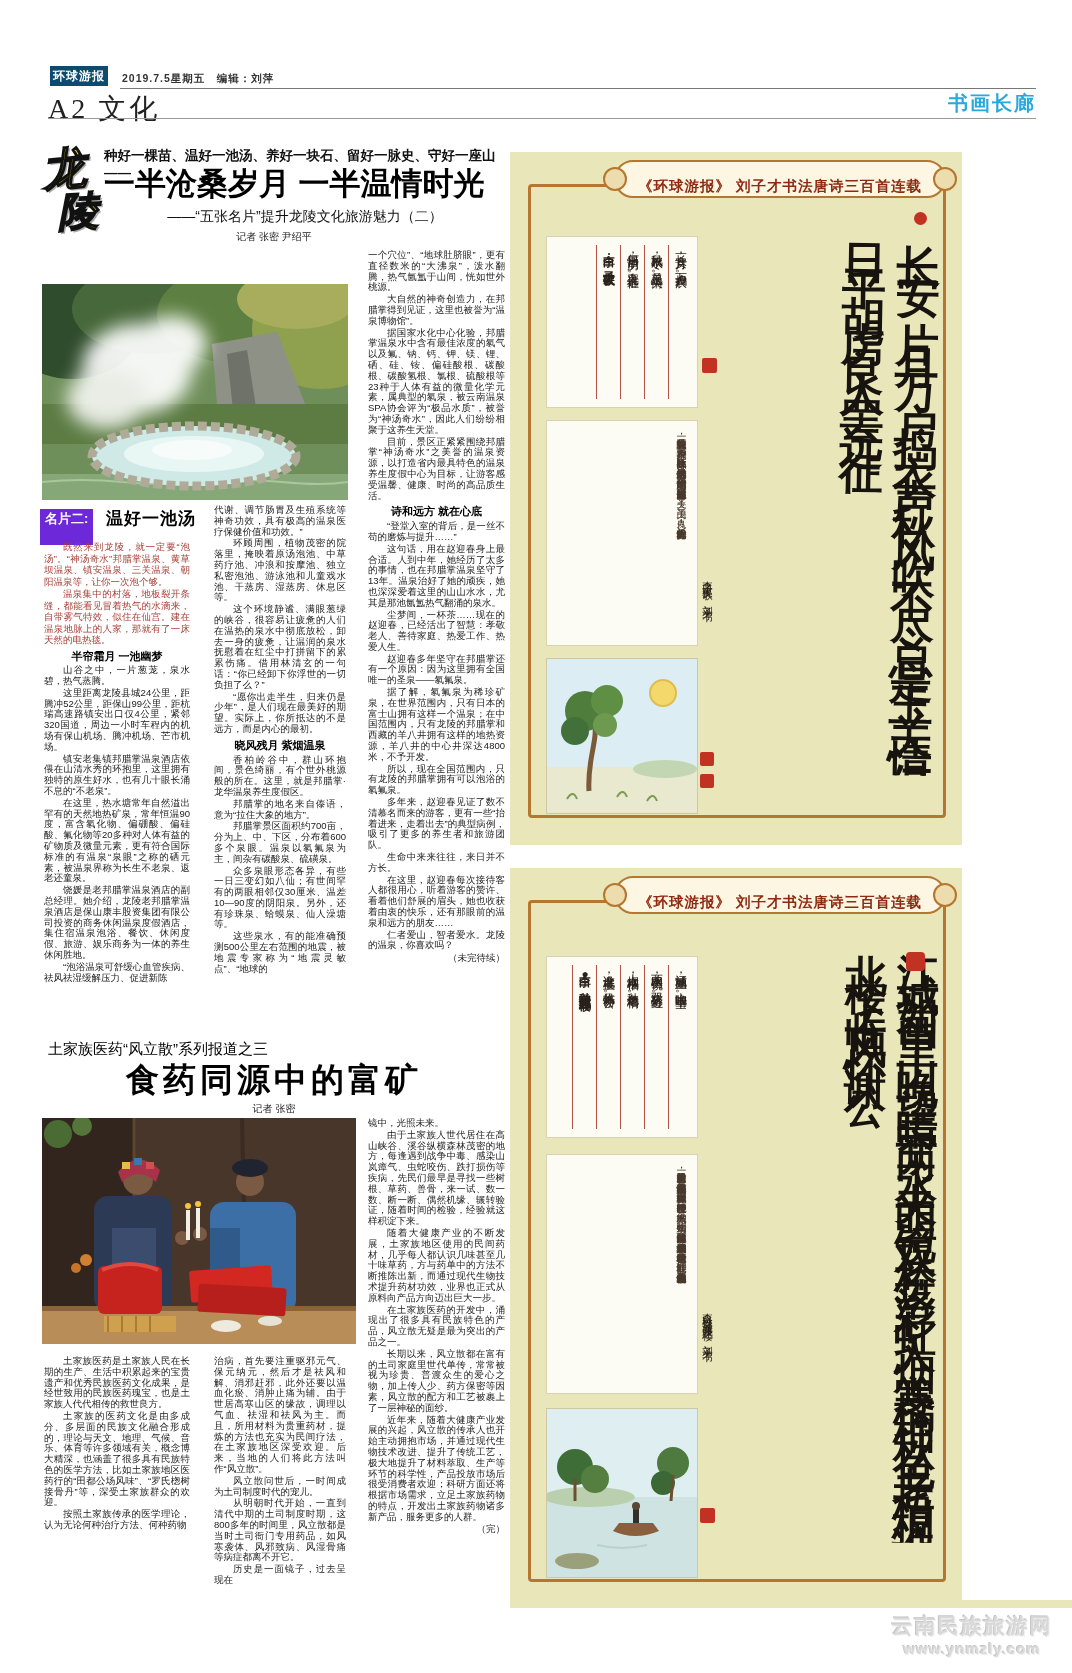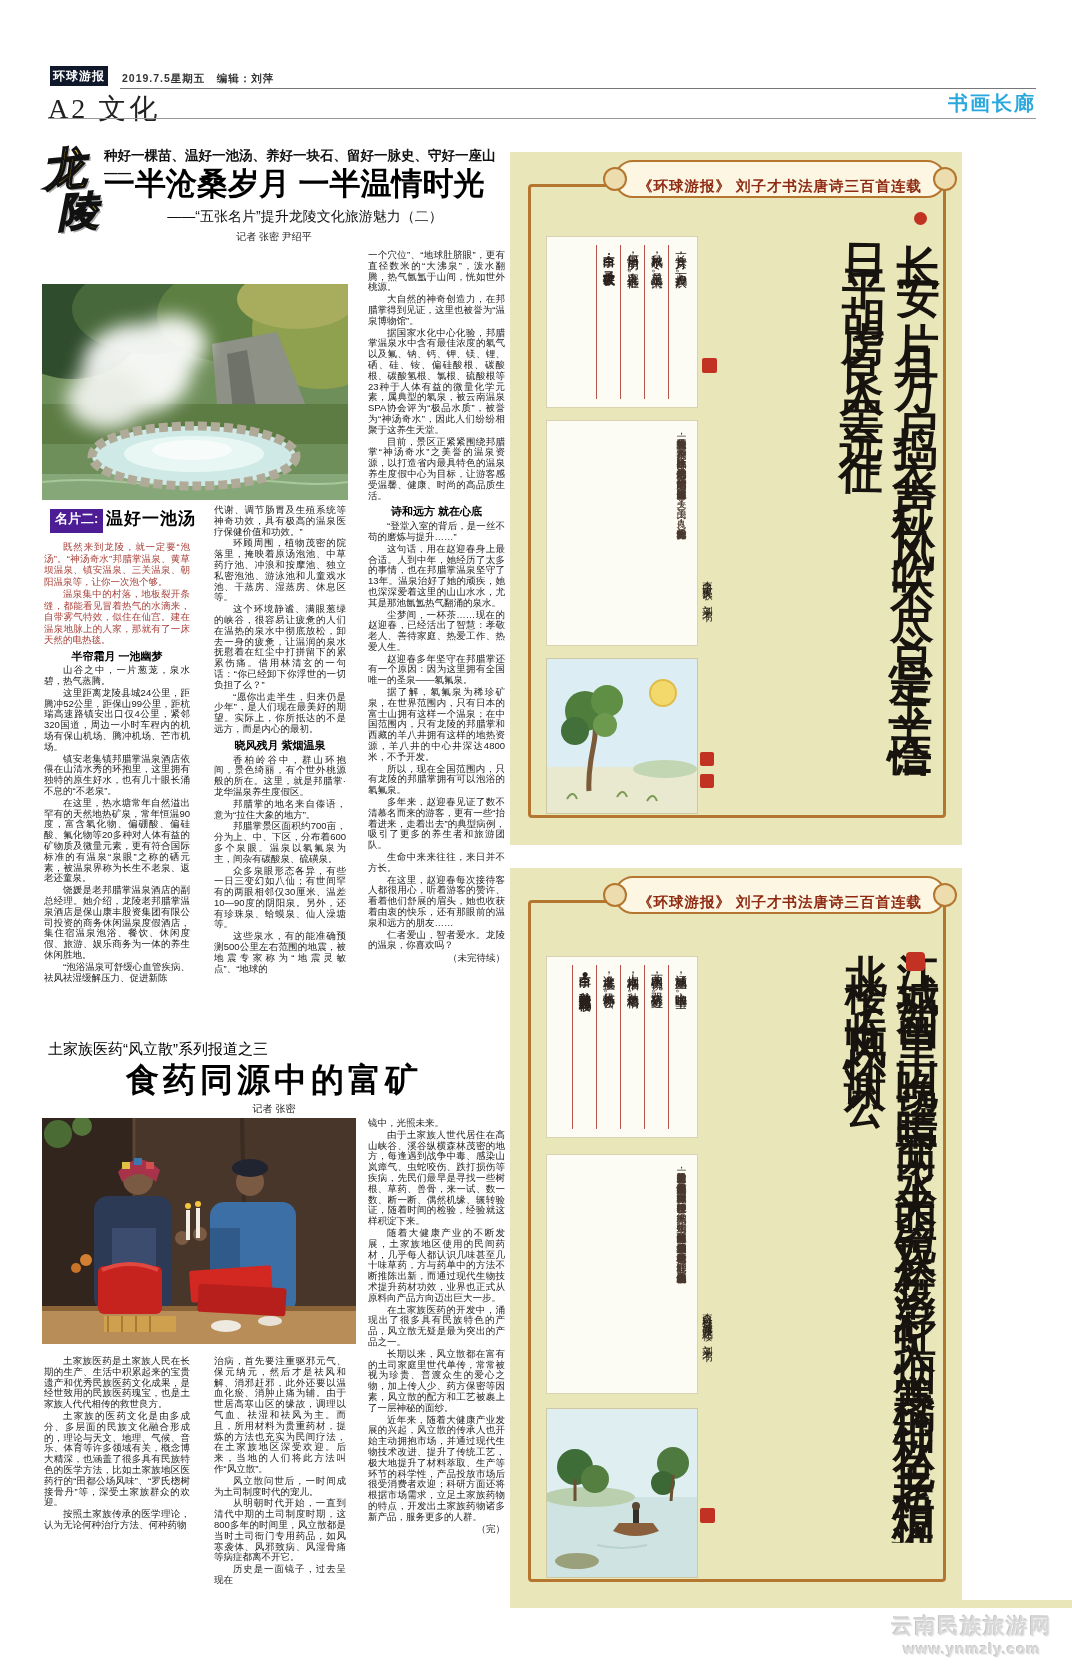--- a/index.html
+++ b/index.html
@@ -1,21 +1,21 @@
 <!DOCTYPE html>
 <html><head>
 <meta charset="utf-8">
 <style>
   html,body{margin:0;padding:0;background:#ffffff;}
   .page{position:relative;width:1072px;height:1673px;background:#fff;overflow:hidden;
         font-family:"Liberation Sans",sans-serif;color:#1c1c1c;}
   .abs{position:absolute;}
 
   
-  .masthead{left:50px;top:66px;width:58px;height:20px;background:#0f172a;color:#fff;
+  .masthead{left:50px;top:66px;width:58px;height:20px;background:#0c4a6e;color:#fff;
             font-size:12px;font-weight:bold;text-align:center;line-height:20px;letter-spacing:1px;}
   .dateline{left:122px;top:72px;font-size:10.5px;font-weight:bold;color:#333;letter-spacing:1px;}
   .rule1{left:120px;top:88px;width:916px;height:1px;background:#777;}
   .page-label{left:48px;top:90px;font-family:"Liberation Serif",serif;font-size:28px;color:#222;letter-spacing:3px;}
   .section-label{left:930px;top:90px;width:106px;text-align:right;font-size:20px;font-weight:bold;
                  color:#29a8dd;letter-spacing:2px;}
   .rule2{left:48px;top:118px;width:988px;height:1px;background:#999;}
 
   
   .vlogo{left:42px;top:140px;width:64px;height:96px;}
@@ -36,21 +36,21 @@
   .col p.intro{color:#a84038;line-height:11.5px;}
   .col .subhead{font-size:11px;font-weight:bold;text-align:center;text-indent:0;margin:5px 0 4px 0;color:#000;}
   .col .endmark{text-align:right;text-indent:0;margin-top:2px;}
   .a1colA{left:44px;top:541px;width:146px;height:466px;}
   .a1colB{left:214px;top:505px;width:132px;height:502px;}
   .a1colC{left:368px;top:250px;width:137px;height:758px;}
   .a2colA{left:44px;top:1356px;width:146px;height:306px;}
   .a2colB{left:214px;top:1356px;width:132px;height:306px;}
   .a2colC{left:368px;top:1118px;width:137px;height:544px;}
 
-  .card-badge{left:50px;top:509px;height:24px;padding:0 5px;background:#4c1d95;color:#fff;
+  .card-badge{left:40px;top:509px;height:36px;padding:0 5px;background:#6d28d9;color:#fff;
               font-size:13px;font-weight:bold;line-height:20px;}
   .card-title{left:106px;top:507px;font-size:17px;font-weight:bold;color:#000;letter-spacing:1px;}
 
   
   .kicker2{left:48px;top:1040px;font-size:15px;font-weight:normal;color:#000;}
   .headline2{left:42px;top:1058px;width:464px;text-align:center;font-size:33px;font-weight:900;
              color:#000;letter-spacing:4px;}
   .byline2{left:42px;top:1102px;width:464px;}
 
   

